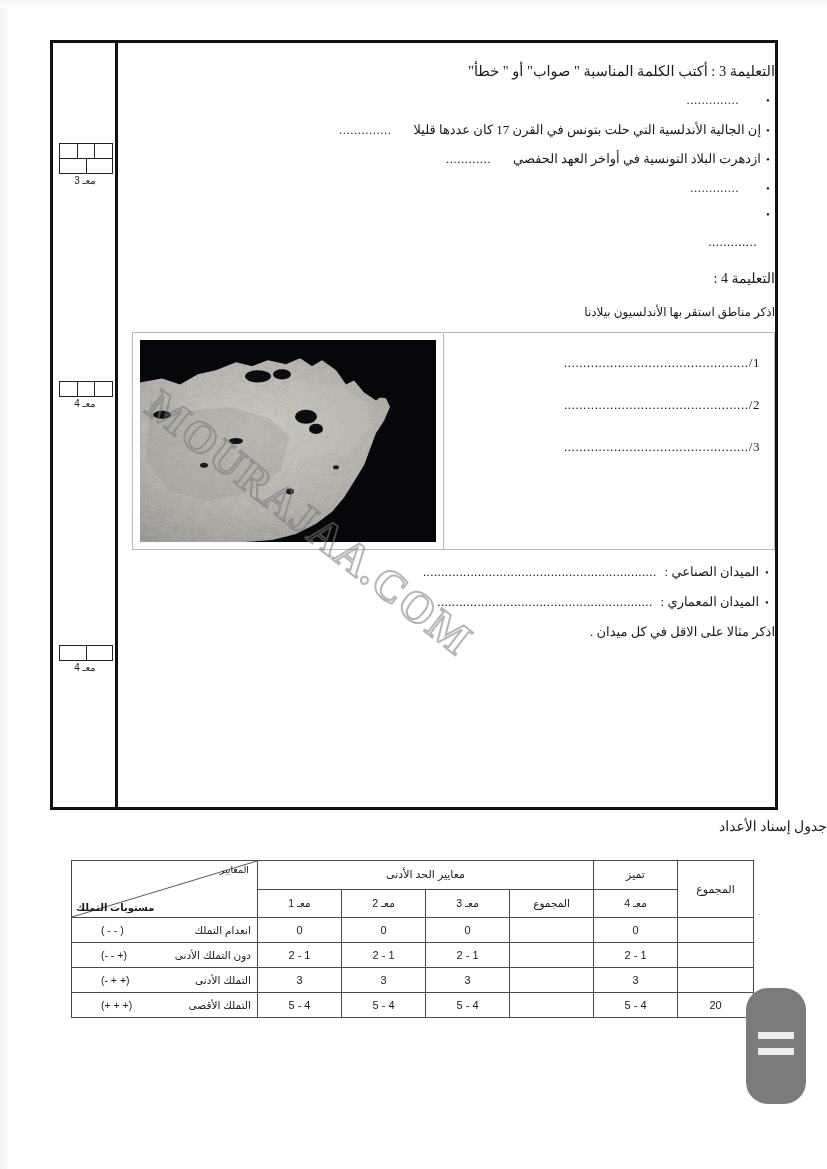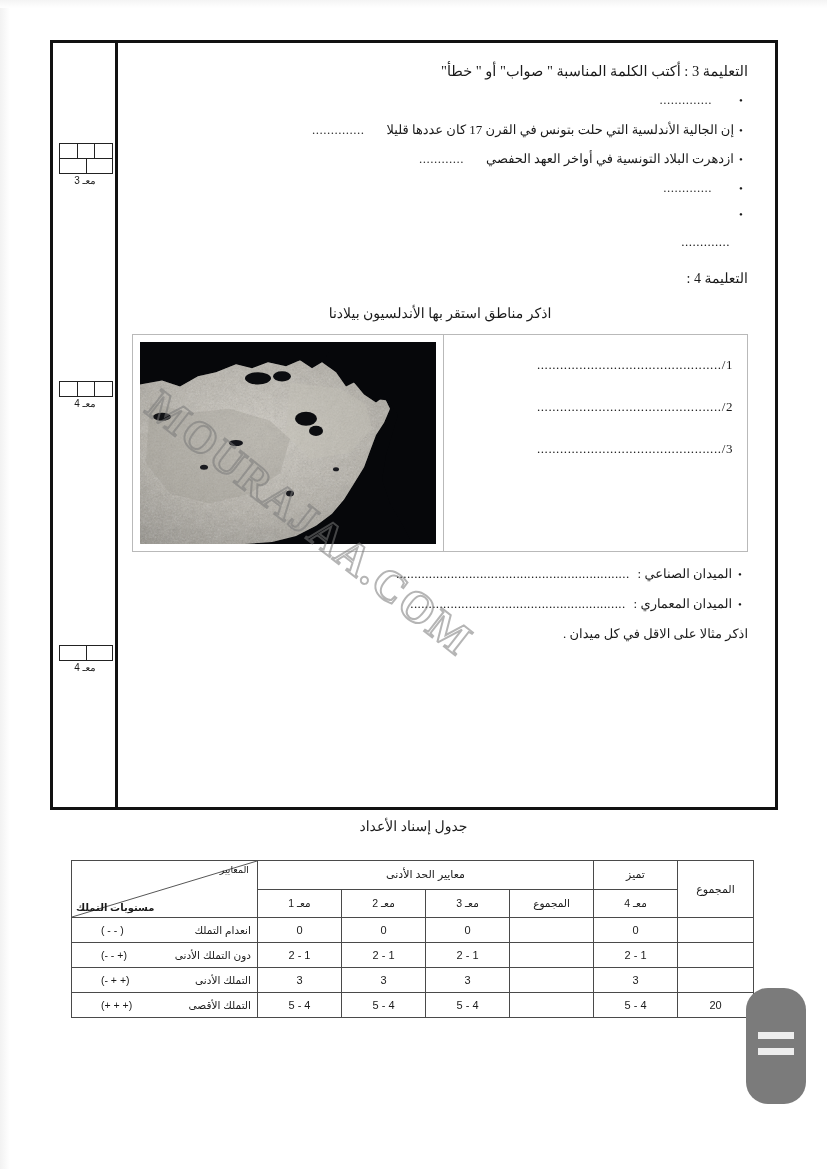--- a/index.html
+++ b/index.html
@@ -91,21 +91,21 @@
     letter-spacing: -0.3px;
   }
 
   
   .content {
     position: absolute;
     right: 0;
     top: 0;
     left: 65px;
     bottom: 0;
-    padding: 14px 27px 0 14px;
+    padding: 14px 0 0 14px;
     box-sizing: border-box;
     text-align: right;
   }
 
   .instr-title {
     font-size: 14.5px;
     font-weight: 400;
     margin: 6px 0 12px 0;
     line-height: 1.2;
   }
@@ -149,23 +149,22 @@
     padding-left: 0;
     text-align: right;
     padding-right: 18px;
   }
 
   .instr4-title {
     font-size: 14px;
     margin: 20px 0 18px 0;
   }
   .instr4-prompt {
-    font-size: 14px;
+    font-size: 12px;
     margin: 0 0 12px 0;
-    text-align: center;
   }
 
   
   .map-block {
     border: 1px solid #b9b9b9;
     display: flex;
     flex-direction: row;
     height: 218px;
     background: #fff;
     box-sizing: border-box;
@@ -221,21 +220,20 @@
   .closing-note {
     font-size: 13px;
     margin-top: 8px;
   }
 
   
   .table-caption {
     position: absolute;
     left: 0; right: 0;
     top: 818px;
-    text-align: center;
     font-size: 14px;
     font-family: "Liberation Serif", serif;
   }
   .grade-table-wrap {
     position: absolute;
     left: 72px;
     top: 860px;
     width: 682px;
   }
   table.grade {

